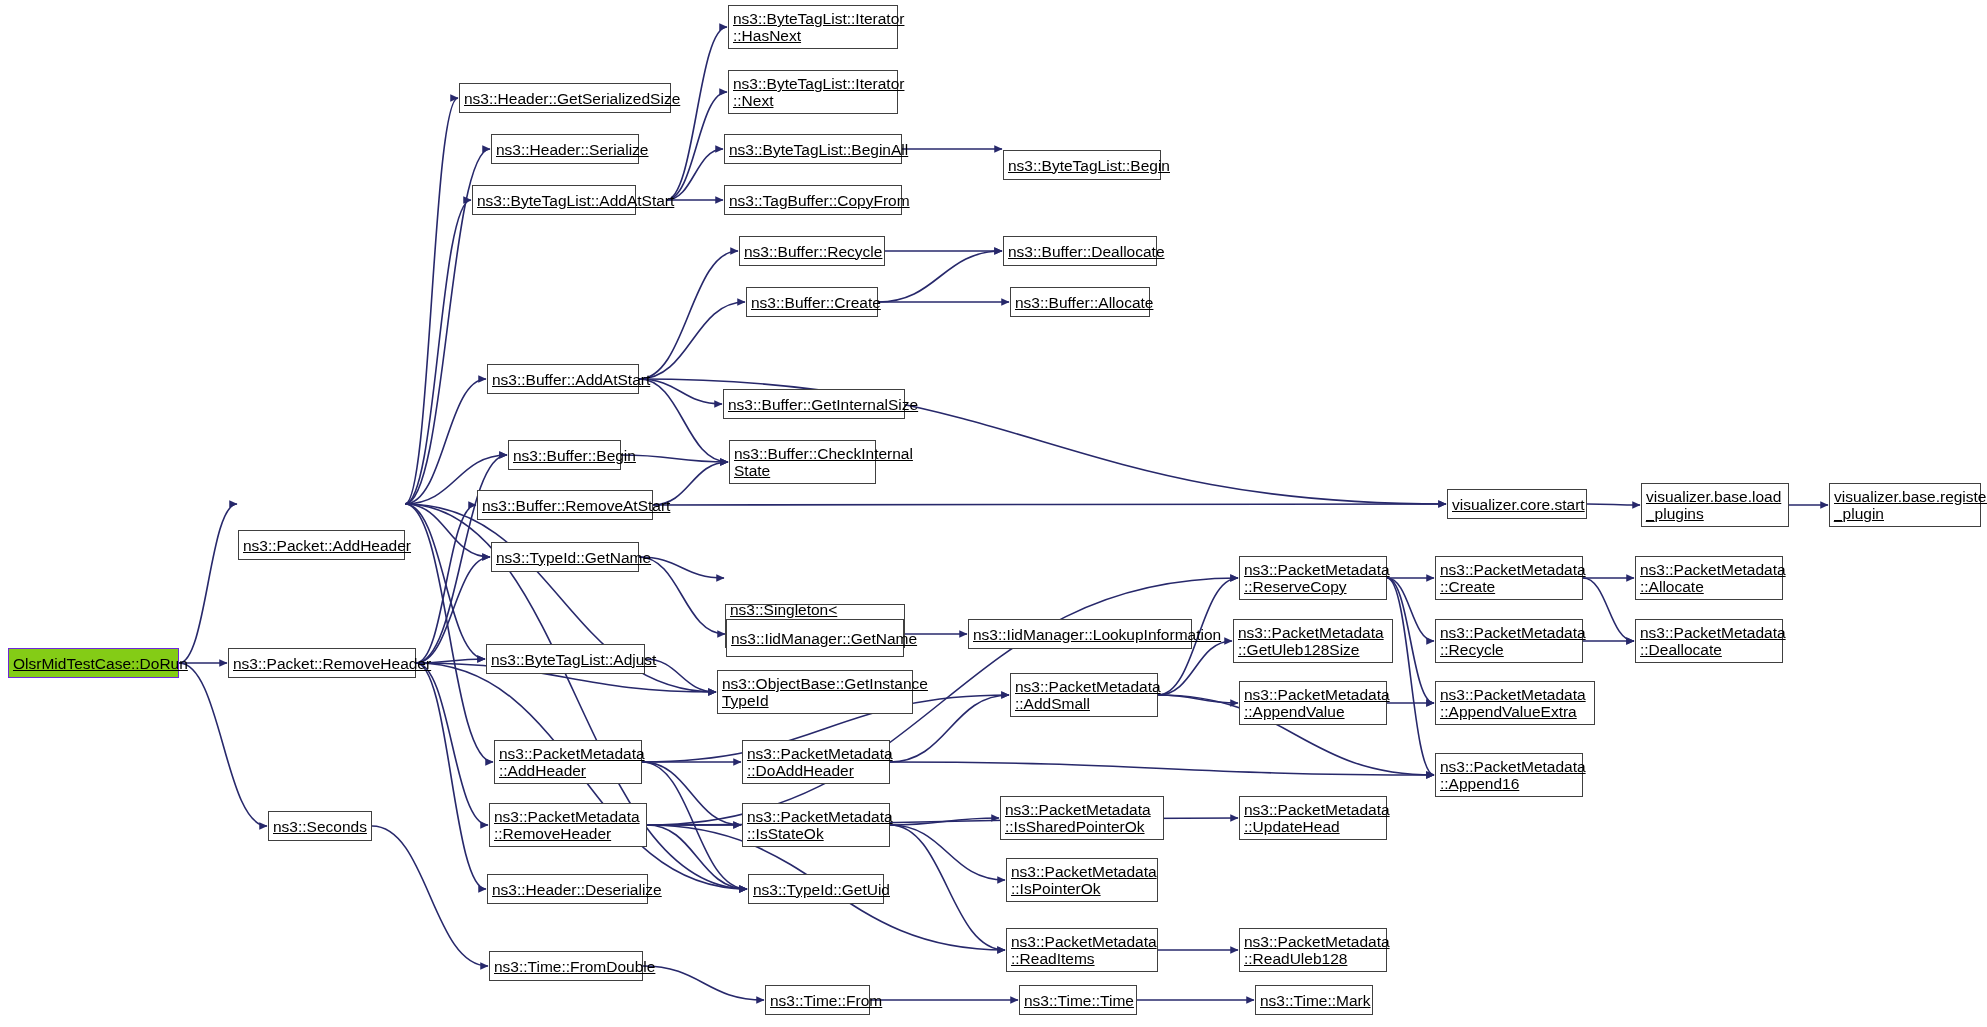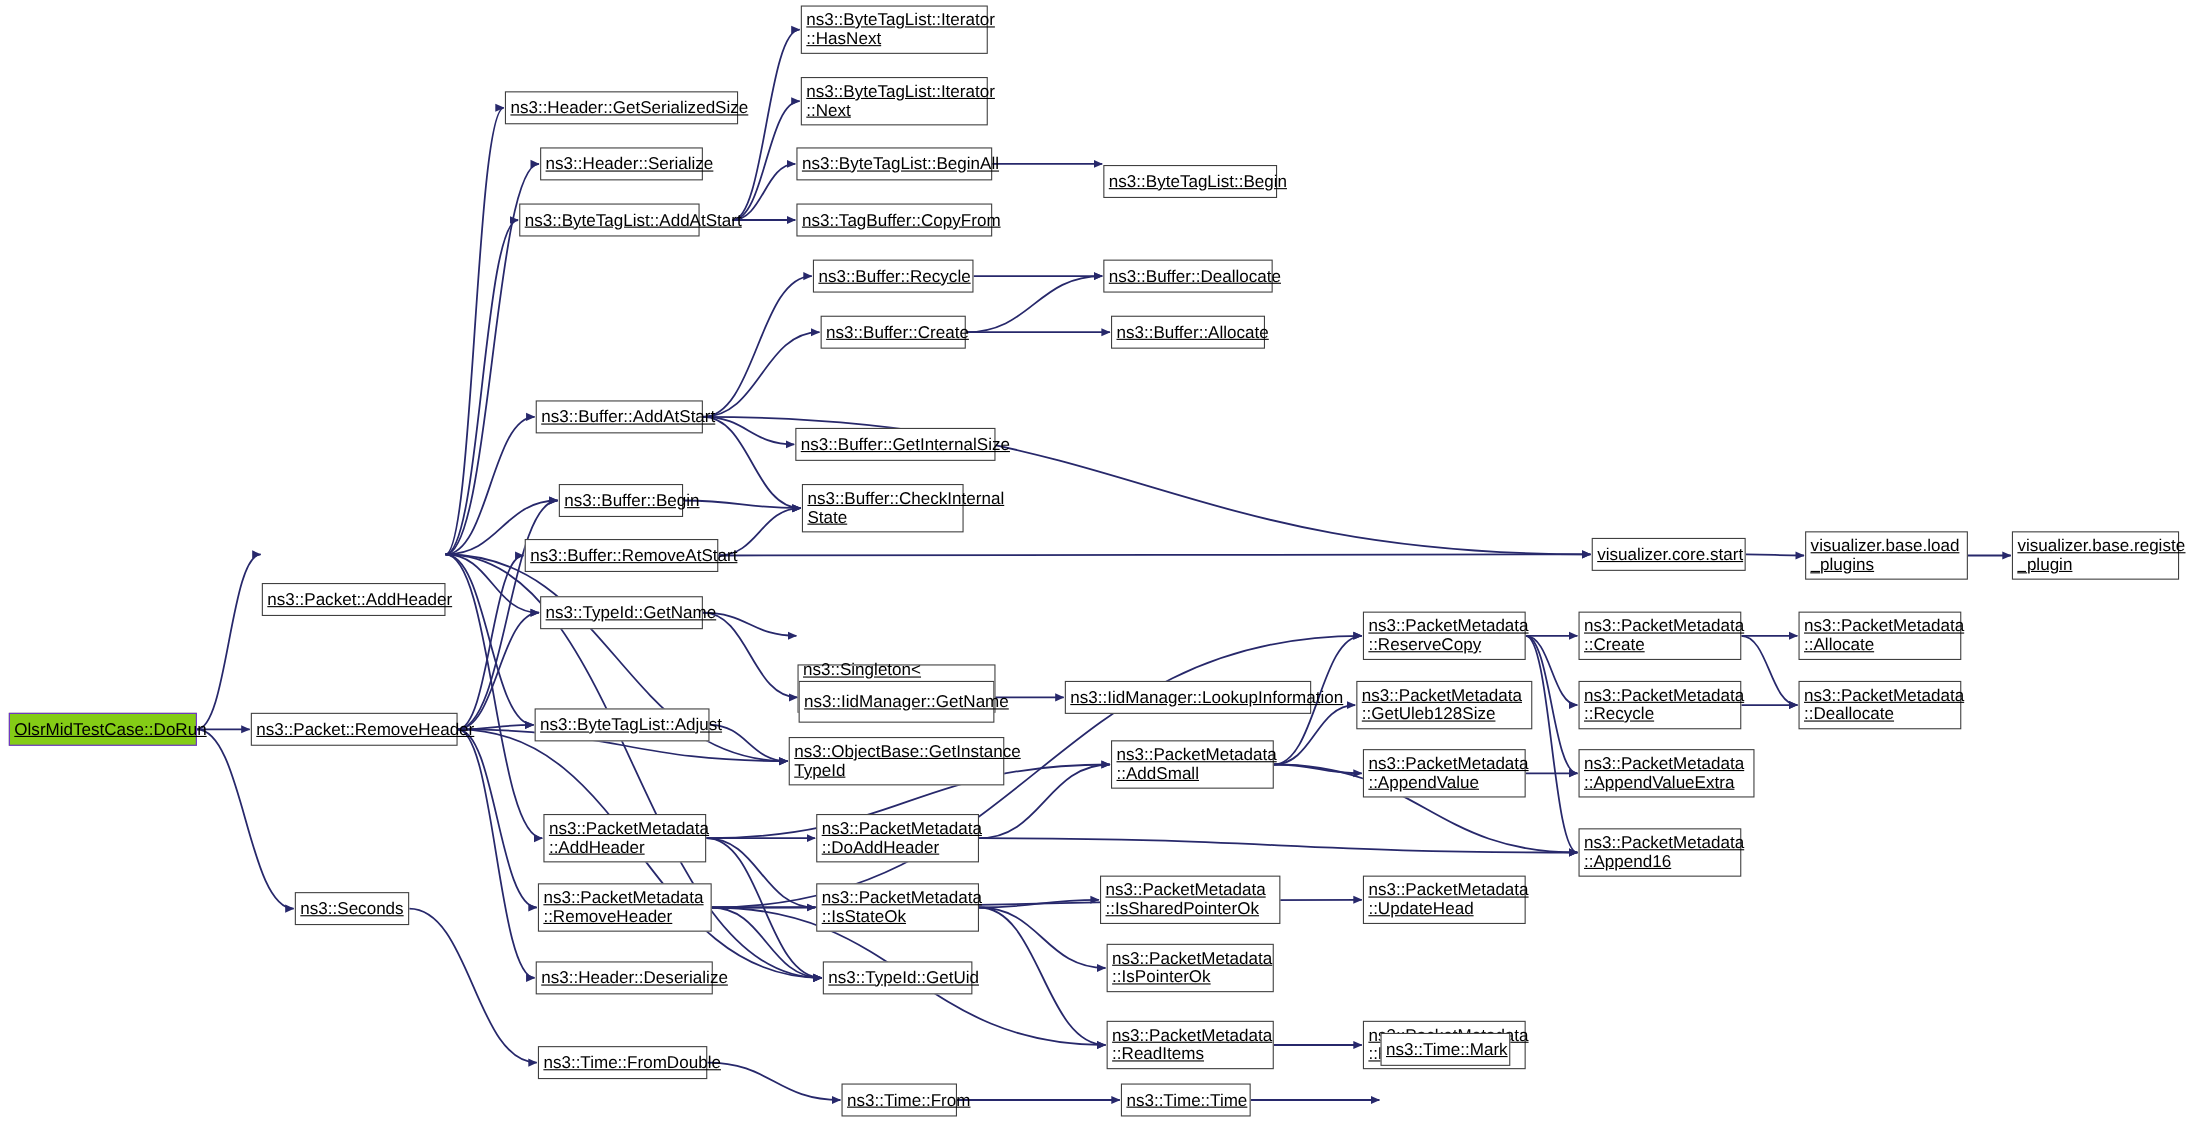--- a/index.html
+++ b/index.html
@@ -191,21 +191,21 @@
     <div class="node" style="left: 1239px; top: 556px; width: 148px; height: 44px;"><span class="lbl">ns3::PacketMetadata
 ::ReserveCopy</span></div>
     <div class="node" style="left: 1233px; top: 619px; width: 160px; height: 44px;"><span class="lbl">ns3::PacketMetadata
 ::GetUleb128Size</span></div>
     <div class="node" style="left: 1239px; top: 681px; width: 148px; height: 44px;"><span class="lbl">ns3::PacketMetadata
 ::AppendValue</span></div>
     <div class="node" style="left: 1239px; top: 796px; width: 148px; height: 44px;"><span class="lbl">ns3::PacketMetadata
 ::UpdateHead</span></div>
     <div class="node" style="left: 1239px; top: 928px; width: 148px; height: 44px;"><span class="lbl">ns3::PacketMetadata
 ::ReadUleb128</span></div>
-    <div class="node" style="left: 1255px; top: 939px; width: 118px; height: 30px;"><span class="lbl">ns3::Time::Mark</span></div>
+    <div class="node" style="left: 1255px; top: 985px; width: 118px; height: 30px;"><span class="lbl">ns3::Time::Mark</span></div>
     <div class="node" style="left: 1447px; top: 489px; width: 140px; height: 30px;"><span class="lbl">visualizer.core.start</span></div>
     <div class="node" style="left: 1435px; top: 556px; width: 148px; height: 44px;"><span class="lbl">ns3::PacketMetadata
 ::Create</span></div>
     <div class="node" style="left: 1435px; top: 619px; width: 148px; height: 44px;"><span class="lbl">ns3::PacketMetadata
 ::Recycle</span></div>
     <div class="node" style="left: 1435px; top: 681px; width: 160px; height: 44px;"><span class="lbl">ns3::PacketMetadata
 ::AppendValueExtra</span></div>
     <div class="node" style="left: 1435px; top: 753px; width: 148px; height: 44px;"><span class="lbl">ns3::PacketMetadata
 ::Append16</span></div>
     <div class="node" style="left: 1641px; top: 483px; width: 148px; height: 44px;"><span class="lbl">visualizer.base.load

